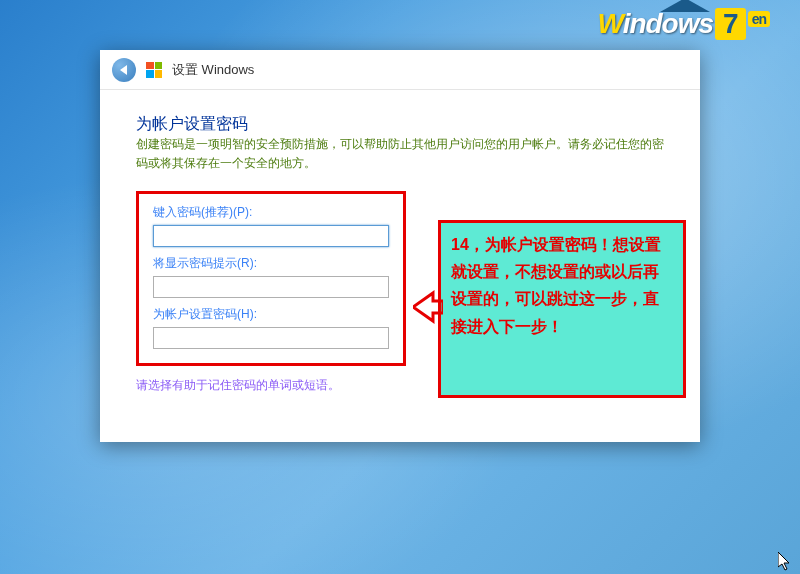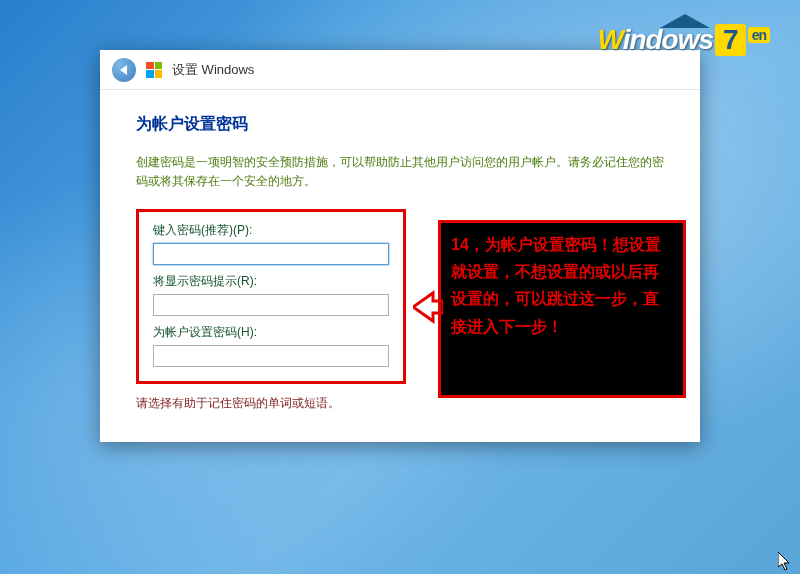--- a/index.html
+++ b/index.html
@@ -12,21 +12,21 @@
       overflow: hidden;
     }
     .bg-overlay {
       position: absolute;
       top: 0; left: 0; right: 0; bottom: 0;
       background: radial-gradient(ellipse at 70% 30%, rgba(255,255,255,0.3) 0%, transparent 50%),
                   radial-gradient(ellipse at 20% 70%, rgba(255,255,255,0.2) 0%, transparent 40%);
     }
     .logo {
       position: absolute;
-      top: 24px;
+      top: 8px;
       right: 30px;
       z-index: 100;
     }
     .logo-text {
       font-family: Arial, sans-serif;
       font-size: 28px;
       font-weight: bold;
       font-style: italic;
       letter-spacing: -1px;
     }
@@ -113,67 +113,66 @@
       color: #333;
       margin-left: 4px;
     }
     .content {
       padding: 24px 36px;
       flex: 1;
     }
     .heading {
       font-size: 16px;
       color: #003399;
-      font-weight: bold;
-      margin-bottom: 18px;
+      font-weight: normal;
     }
     .description {
       font-size: 12px;
       color: #4d7c0f;
       line-height: 1.6;
       margin-bottom: 18px;
     }
     .form-box {
       border: 3px solid #e60000;
       padding: 10px 14px 14px 14px;
       width: 270px;
     }
     .form-label {
       font-size: 12px;
-      color: #14532d;
+      color: #3b82f6;
       margin-bottom: 4px;
       margin-top: 8px;
       display: block;
     }
     .form-label:first-child { margin-top: 0; }
     .form-input {
       width: 100%;
       height: 22px;
       border: 1px solid #b0b0b0;
       padding: 2px 4px;
       font-size: 12px;
     }
     .form-input.focused {
       border: 1px solid #5a9bd5;
       box-shadow: 0 0 2px #5a9bd5;
     }
     .below-form {
       font-size: 12px;
-      color: #7f1d1d;
+      color: #8b5cf6;
       margin-top: 10px;
       line-height: 1.6;
     }
     .callout {
       position: absolute;
       top: 220px;
       left: 438px;
       width: 248px;
       height: 178px;
       border: 3px solid #e60000;
-      background: #000000;
+      background: #5eead4;
       padding: 8px 10px;
     }
     .callout-text {
       color: #e60000;
       font-size: 16px;
       font-weight: bold;
       line-height: 1.7;
     }
     .callout-arrow {
       position: absolute;

